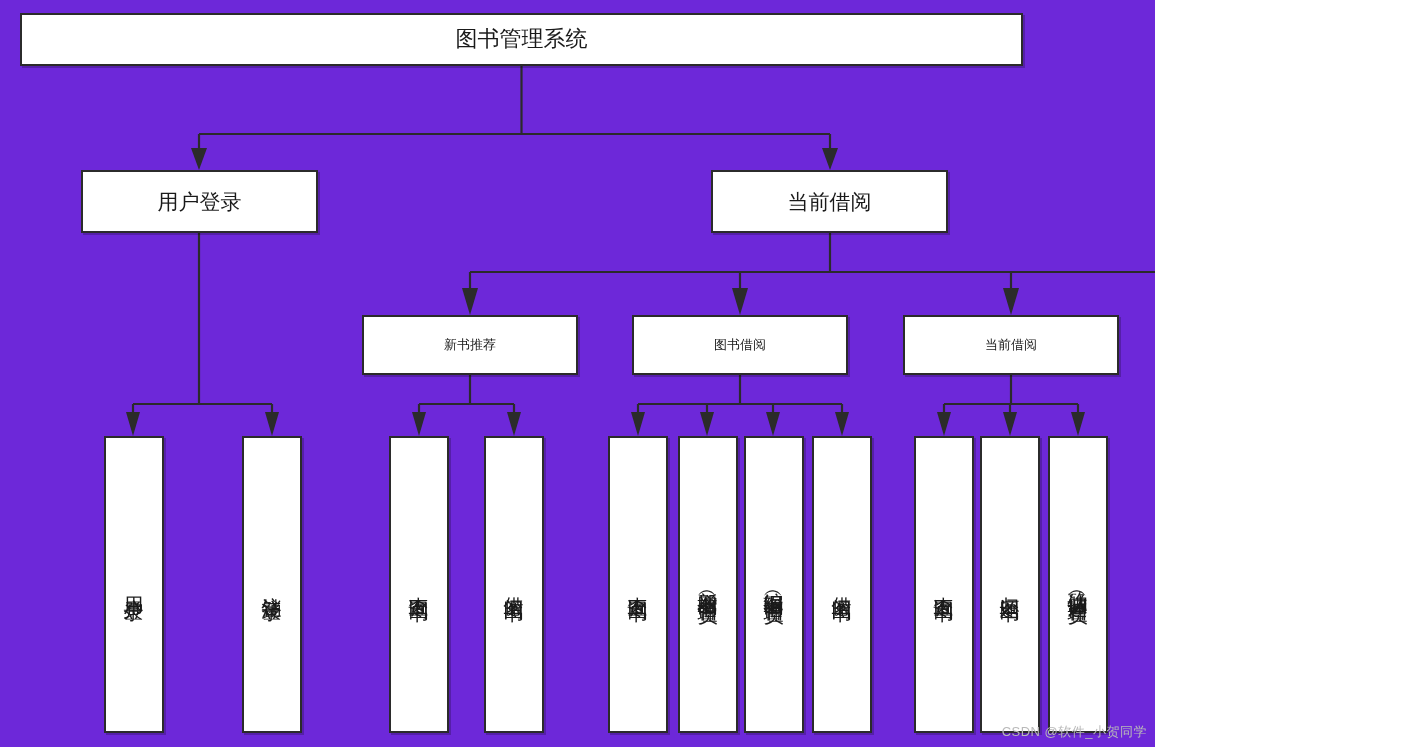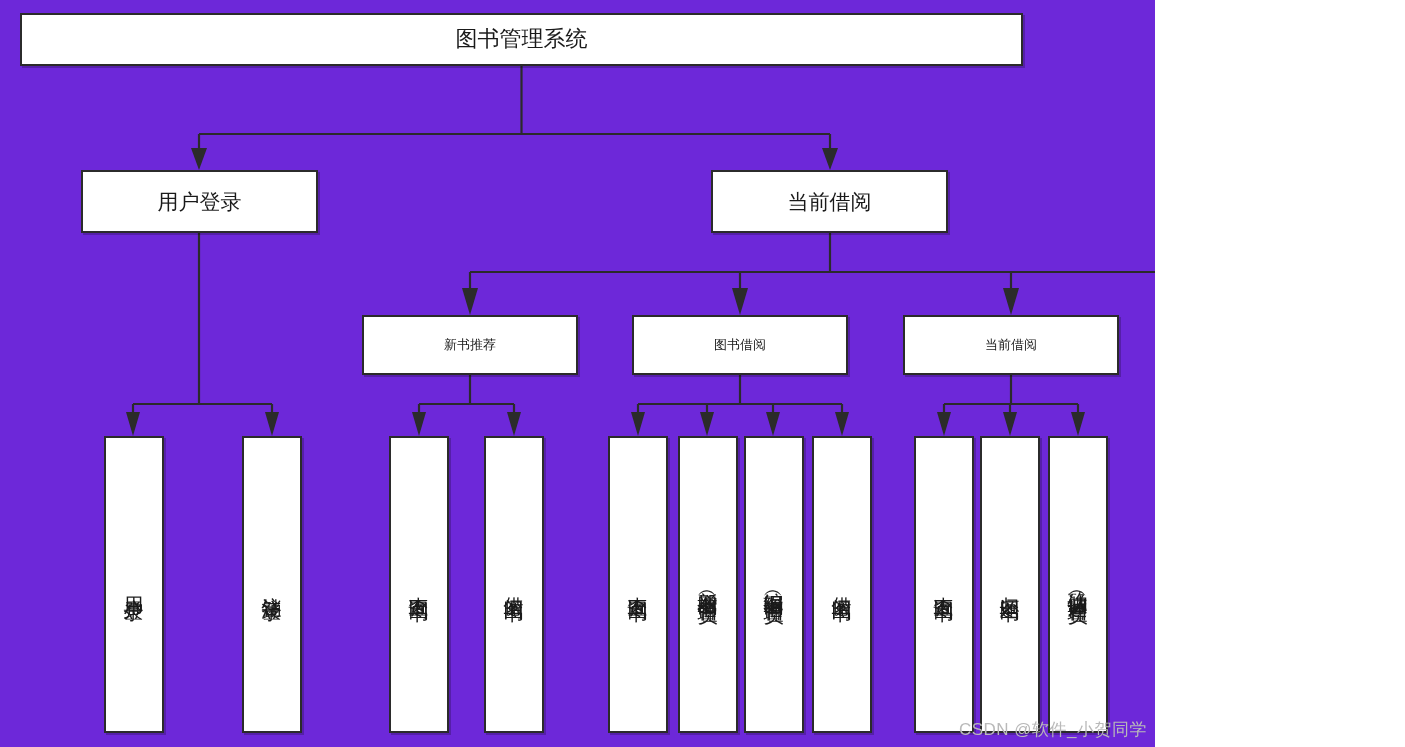--- a/index.html
+++ b/index.html
@@ -60,21 +60,21 @@
   }
   svg.edges path, svg.edges line {
     stroke: #2b2b2b;
     stroke-width: 2.2;
     fill: none;
   }
   .watermark {
     position: absolute;
     right: 8px;
     bottom: 6px;
-    font-size: 17px;
+    font-size: 13px;
     color: #b9b9b9;
     letter-spacing: 0.5px;
     white-space: nowrap;
     user-select: none;
   }
 </style>
 </head>
 <body>
 
 <div id="canvas">

